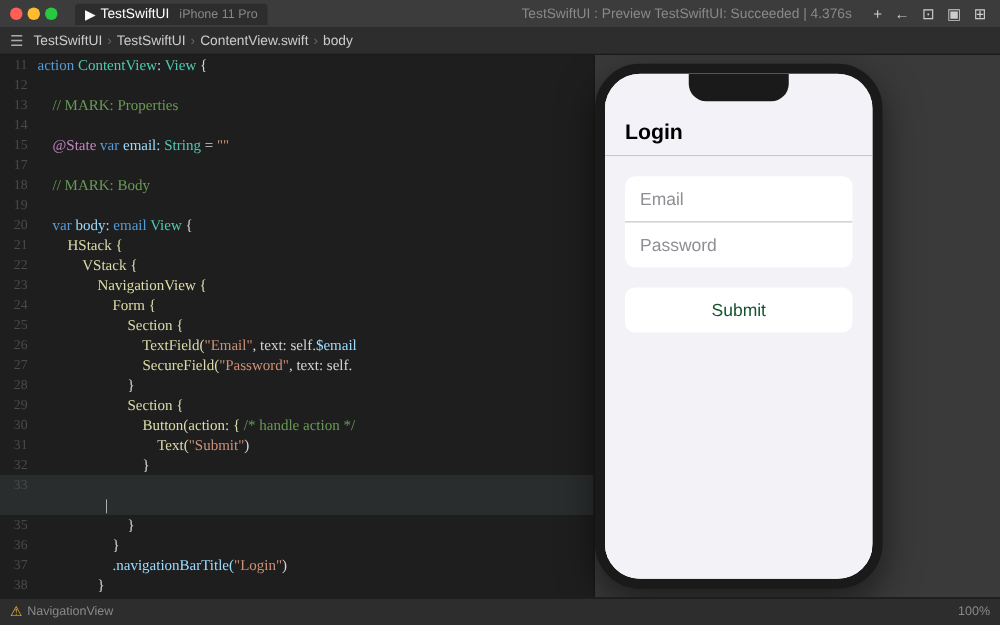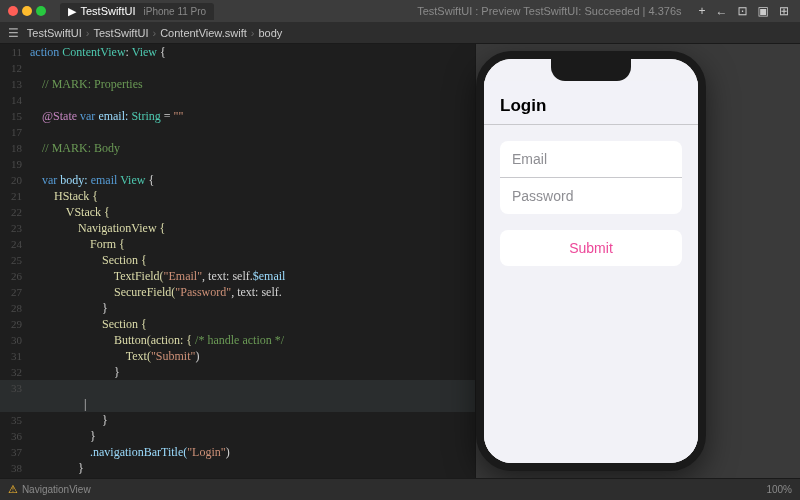--- a/index.html
+++ b/index.html
@@ -252,21 +252,21 @@
     }
     .submit-section {
       margin: 0 16px;
     }
     .submit-btn {
       width: 100%;
       padding: 10px;
       background: #fff;
       border-radius: 8px;
       text-align: center;
-      color: #ec4899;
+      color: #14532d;
       font-size: 14px;
       cursor: pointer;
     }
 
     
     .bottom-bar {
       height: 22px;
       background: #2d2d2d;
       display: flex;
       align-items: center;

